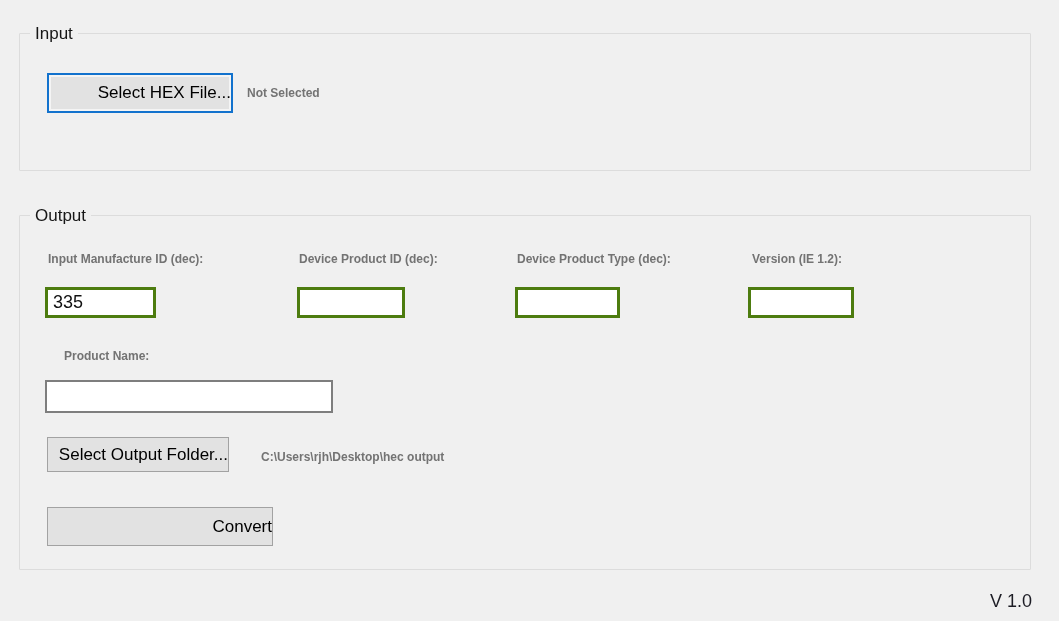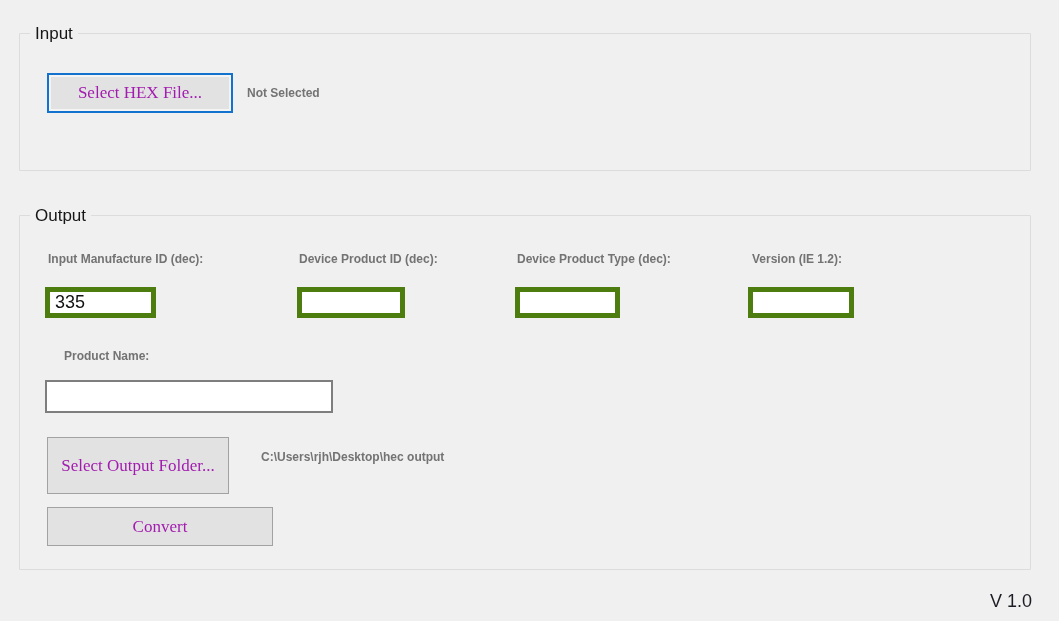--- a/index.html
+++ b/index.html
@@ -32,32 +32,32 @@
     white-space: nowrap;
   }
   #input-group  { left: 19px; top: 33px;  width: 1012px; height: 138px; }
   #output-group { left: 19px; top: 215px; width: 1012px; height: 355px; }
 
   
   .btn {
     position: absolute;
     background: #e2e2e2;
     border: 1px solid #a2a2a2;
-    font-family: Liberation Serif, serif;
+    font-family: Liberation Sans, sans-serif;
     font-size: 17px;
-    color: #a21caf;
-    text-align: center;
+    color: #000000;
+    text-align: right;
     cursor: default;
   }
   .btn.focused {
     border: 2px solid #1272cd;
     box-shadow: inset 0 0 0 2px #f4f4f4;
   }
   #select-hex-btn    { left: 27px;  top: 39px;  width: 186px; height: 40px; }
-  #select-out-btn    { left: 27px;  top: 221px; width: 182px; height: 57px; }
+  #select-out-btn    { left: 27px;  top: 221px; width: 182px; height: 35px; }
   #convert-btn       { left: 27px;  top: 291px; width: 226px; height: 39px; }
 
   
   .lbl {
     position: absolute;
     font-size: 12px;
     line-height: 20px;
     color: #737373;
     white-space: nowrap;
     font-weight: bold;
@@ -67,21 +67,21 @@
   .field-lbl-1 { left: 28px;  top: 33px; }
   .field-lbl-2 { left: 279px; top: 33px; }
   .field-lbl-3 { left: 497px; top: 33px; }
   .field-lbl-4 { left: 732px; top: 33px; }
   #product-name-lbl { left: 44px; top: 130px; }
 
   
   .txt {
     position: absolute;
     background: #ffffff;
-    border: 5px solid #4d7c0f;
+    border: 3px solid #4d7c0f;
     font-family: "Liberation Sans", "DejaVu Sans", sans-serif;
     font-size: 18px;
     color: #111;
     padding: 0 5px;
     outline: none;
   }
   .field-txt-1 { left: 25px;  top: 71px; width: 111px; height: 31px; }
   .field-txt-2 { left: 277px; top: 71px; width: 108px; height: 31px; }
   .field-txt-3 { left: 495px; top: 71px; width: 105px; height: 31px; }
   .field-txt-4 { left: 728px; top: 71px; width: 106px; height: 31px; }

